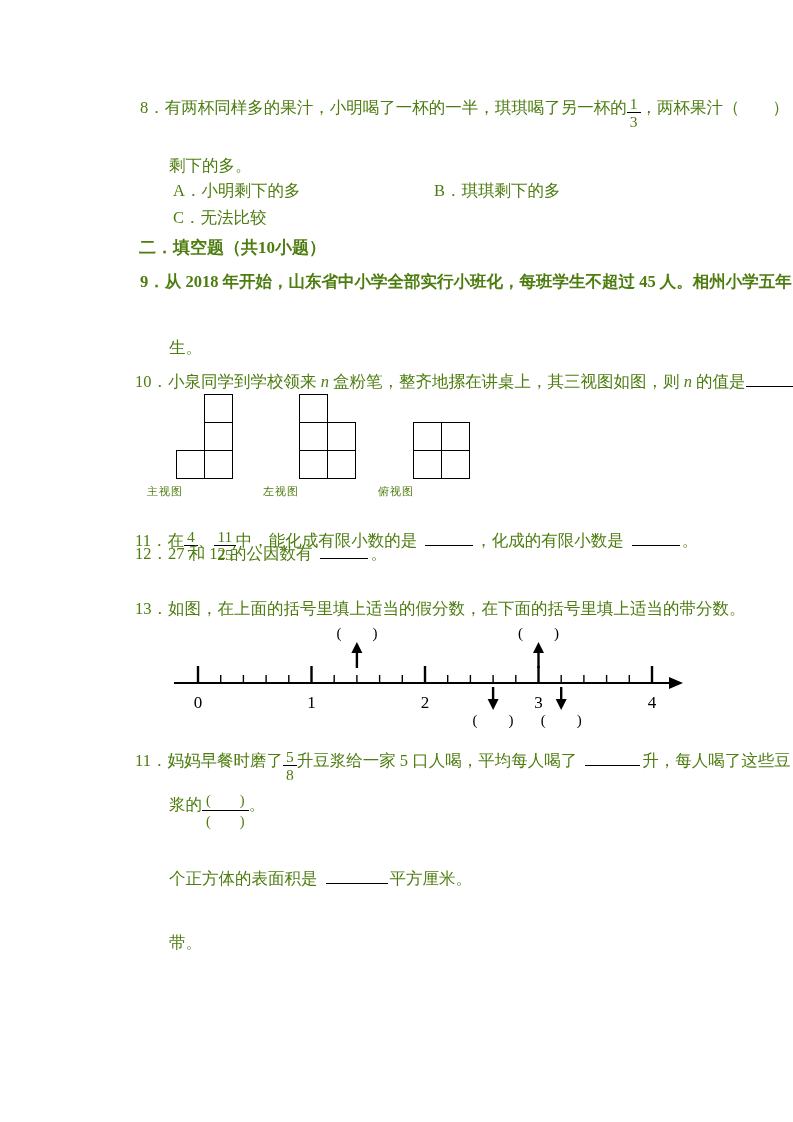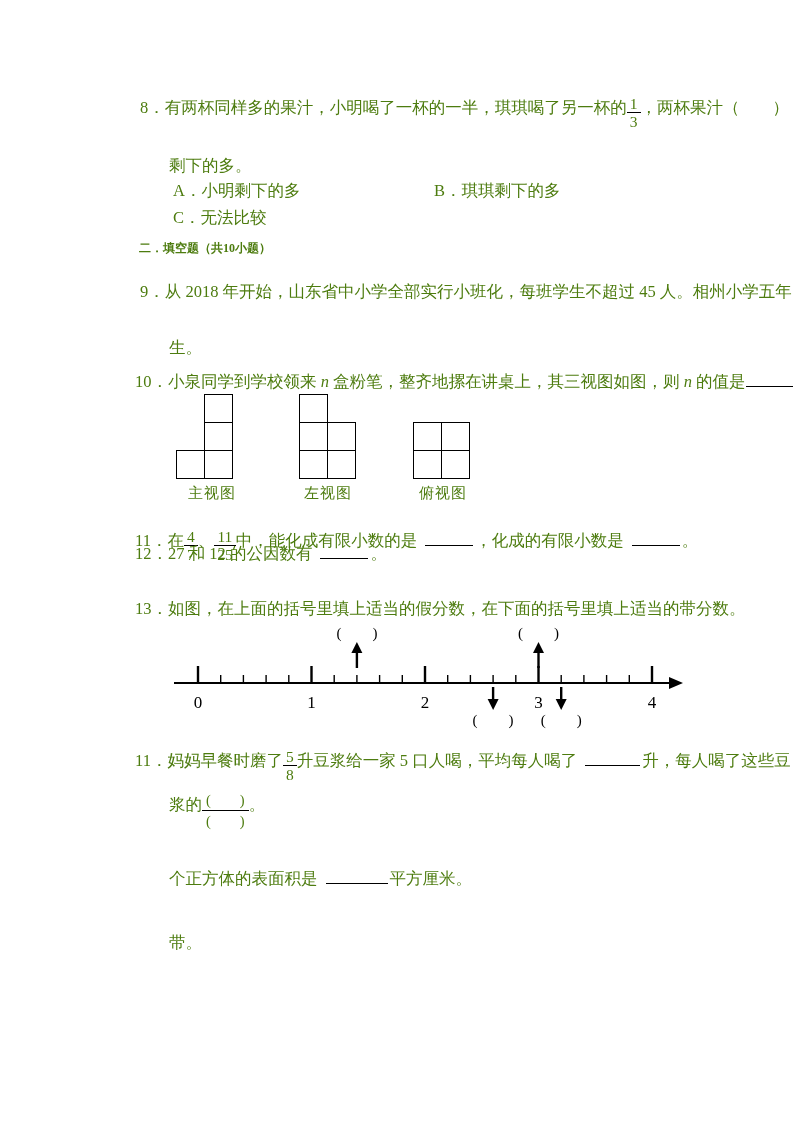--- a/index.html
+++ b/index.html
@@ -3,53 +3,53 @@
 <meta charset="utf-8">
 <style>
   html,body{margin:0;padding:0;background:#ffffff;}
   .page{
     position:relative;width:793px;height:1122px;background:#ffffff;
     font-family:"Liberation Serif","DejaVu Serif",serif;color:#4d7c0f;
     overflow:hidden;
     margin-left:36px;
   }
   .line{position:absolute;white-space:nowrap;font-size:16.5px;line-height:22px;}
-  .bold{font-weight:bold;font-size:12px;}
+  .bold{font-weight:bold;font-size:17px;}
   .it{font-style:italic;}
   .blank{display:inline-block;border-bottom:1.4px solid #000;height:17px;vertical-align:baseline;margin:0 2px;}
   .w48{width:48px;} .w52{width:52px;} .w55{width:55px;} .w62{width:62px;}
   .ml8{margin-left:8px;}
   .frac{display:inline-block;vertical-align:-14px;text-align:center;font-size:15.5px;line-height:1.12;}
   .frac .fn{display:block;border-bottom:1.3px solid #000;padding:0 3px;}
   .frac .fd{display:block;padding:0 3px;}
   .bigfrac{display:inline-block;vertical-align:-16px;text-align:center;font-size:14.5px;line-height:1.4;}
   .bigfrac .fn{display:block;border-bottom:1.3px solid #000;padding:0 4px;}
   .bigfrac .fd{display:block;padding:0 4px;}
   .cell{position:absolute;width:29px;height:29px;border:1.4px solid #000;box-sizing:border-box;background:#fff;}
-  .viewlabel{position:absolute;width:130px;text-align:center;font-size:15px;letter-spacing:1px;}
+  .viewlabel{position:absolute;width:130px;text-align:left;font-size:11px;letter-spacing:1px;}
   svg text{font-family:"Liberation Serif","DejaVu Serif",serif;}
 </style>
 </head>
 <body>
 
 <div class="page">
 
   <div class="line" style="left:104px;top:95px;">
     <span>8．</span><span>有两杯同样多的果汁，小明喝了一杯的一半，琪琪喝了另一杯的</span><span class="frac"><span class="fn">1</span><span class="fd">3</span></span><span>，两杯果汁（　　）</span>
   </div>
   <div class="line" style="left:133px;top:155px;">剩下的多。</div>
   <div class="line" style="left:137px;top:180px;width:560px;">
     <span>A．小明剩下的多</span>
     <span style="position:absolute;left:261px;">B．琪琪剩下的多</span>
   </div>
   <div class="line" style="left:137px;top:207px;">C．无法比较</div>
 
   <div class="line bold" style="left:103px;top:237px;">二．填空题（共10小题）</div>
 
-  <div class="line" style="left:104px;top:281px;">
+  <div class="line" style="left:104px;top:271px;font-weight:bold;">
     <span>9．</span><span>从 2018 年开始，山东省中小学全部实行小班化，每班学生不超过 45 人。相州小学五年</span>
   </div>
   <div class="line" style="left:133px;top:337px;">生。</div>
 
   <div class="line" style="left:99px;top:369px;">
     <span>10．</span><span>小泉同学到学校领来 </span><span class="it">n</span><span> 盒粉笔，整齐地摞在讲桌上，其三视图如图，则 </span><span class="it">n</span><span> 的值是</span><span class="blank w48" style="margin:0;"></span><span>．</span>
   </div>
   <div style="position:absolute;left:0;top:394px;width:793px;height:118px;" id="fig10">
       <div class="cell" style="left: 168px; top: 0px;"></div>
       <div class="cell" style="left: 168px; top: 28px;"></div>

